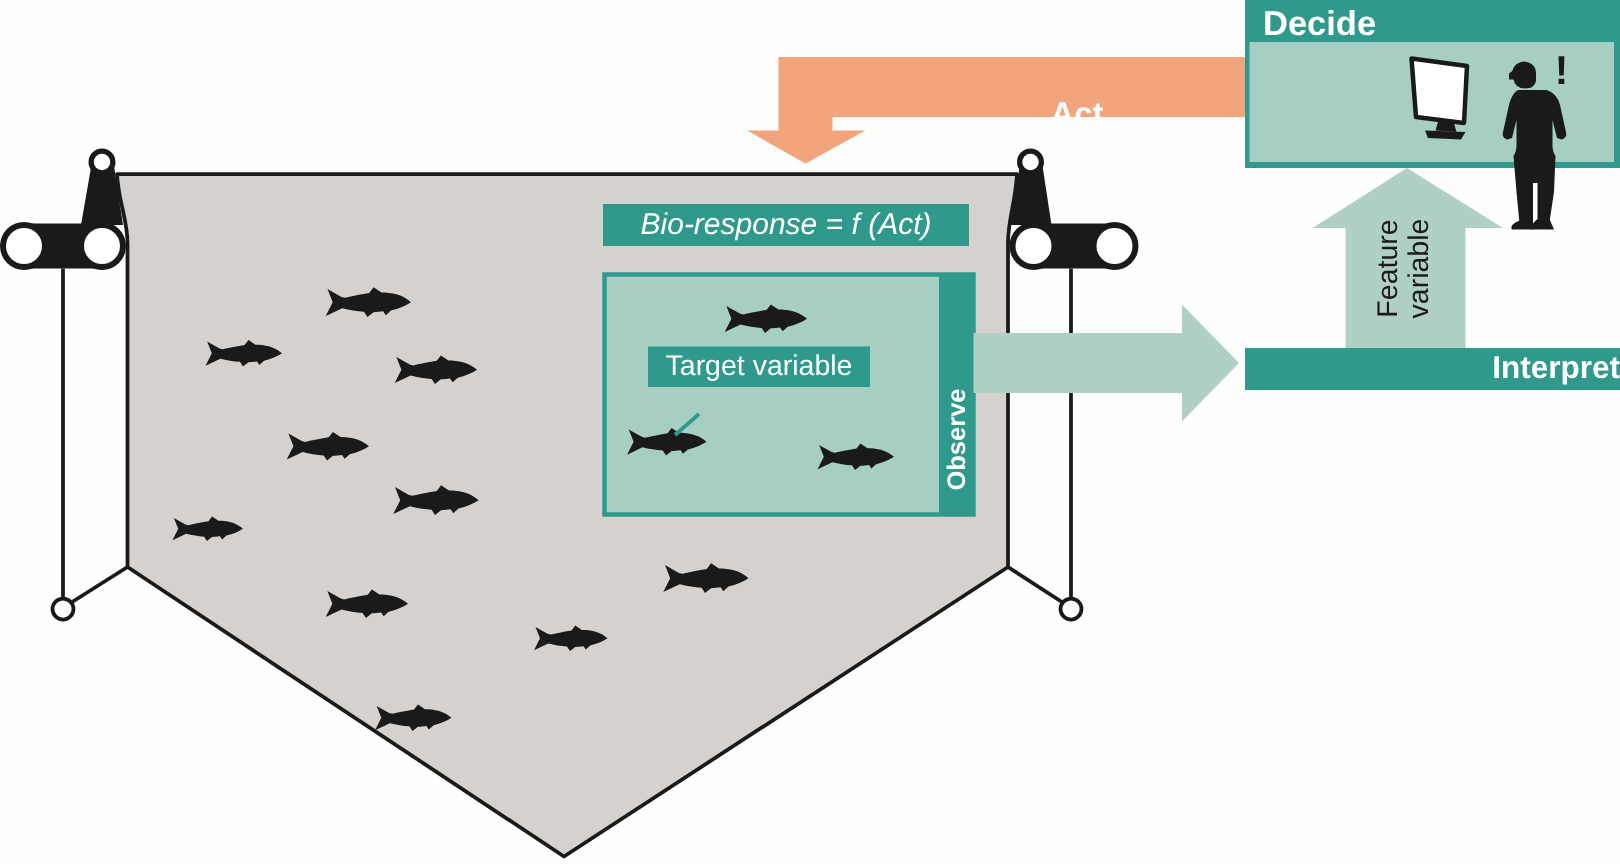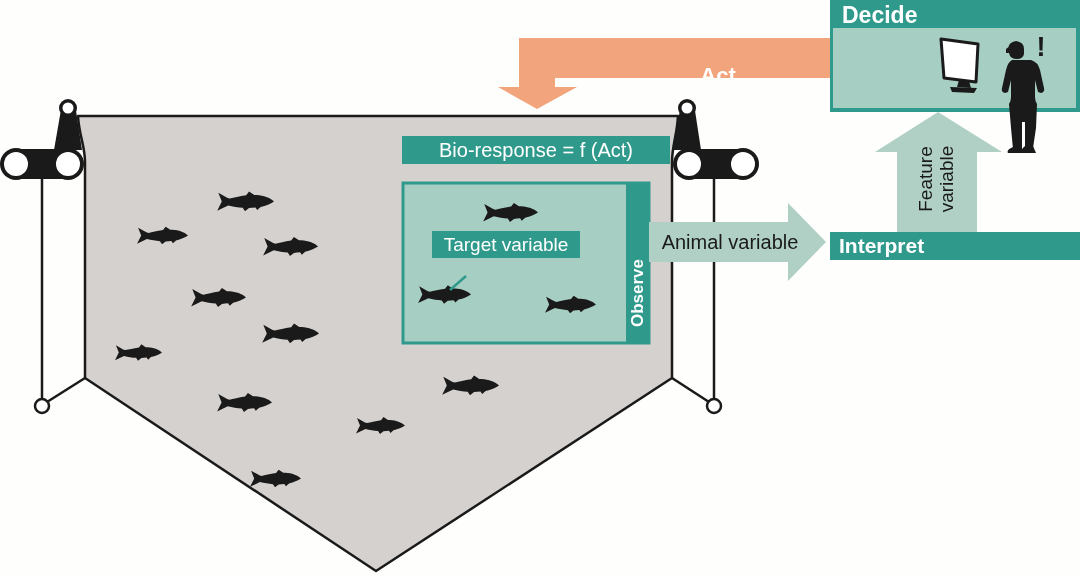--- a/index.html
+++ b/index.html
@@ -13,30 +13,30 @@
   }
   html,body{margin:0;padding:0;background:var(--bg);}
   #stage{
     position:relative;width:1080px;height:576px;overflow:hidden;
     background:var(--bg);
     font-family:"Liberation Sans",sans-serif;
   }
   #stage svg{position:absolute;left:0;top:0;}
   .lbl{position:absolute;white-space:nowrap;}
   .teal-box{background:var(--teal);color:#fff;text-align:center;}
-  #bio-banner{left:402px;top:136px;width:268px;height:28px;line-height:28px;font-size:20px;}
+  #bio-banner{left:402px;top:136px;width:244px;height:28px;line-height:28px;font-size:20px;font-style:italic;}
   #target-label{left:432px;top:231px;width:148px;height:27px;line-height:27px;font-size:19px;}
   #observe-label{
     left:588px;top:282px;width:100px;height:22px;line-height:22px;
     transform:rotate(-90deg);color:#fff;font-weight:bold;font-size:17px;text-align:center;
   }
   #animal-label{left:649px;top:230px;width:162px;height:24px;line-height:24px;
     text-align:center;color:var(--ink);font-size:20px;}
   #interpret-bar{left:830px;top:232px;width:250px;height:28px;line-height:28px;
-    background:var(--teal);color:#fff;font-weight:bold;font-size:21px;padding-left:9px;box-sizing:border-box;text-align:left;}
+    background:var(--teal);color:#fff;font-weight:bold;font-size:21px;padding-left:9px;box-sizing:border-box;text-align:right;}
   #feature-label{left:887px;top:157px;width:100px;height:44px;
     transform:rotate(-90deg);color:var(--ink);font-size:19px;line-height:21px;text-align:center;}
   #feature-label span{display:block;}
   #decide-label{left:842px;top:2px;color:#fff;font-weight:bold;font-size:23px;text-align:center;}
   #act-label{left:618px;top:45px;width:200px;height:26px;line-height:26px;
     text-align:center;color:#fff;font-weight:bold;font-size:22px;margin-top:18px;}
   #alert-mark{left:1030px;top:32px;width:22px;text-align:center;
     color:var(--ink);font-weight:bold;font-size:27px;}
   .teal-fill{fill:var(--teal);}
   .panel-fill{fill:var(--panel);}
@@ -135,21 +135,20 @@
         L1035,97 Q1035,101 1037,104 L1036,128 L1033,148 L1025,148 L1025,122 L1022,122 L1022,149 L1013,149
         L1011,128 L1009,104 Q1011,101 1011,97 L1011,80 L1008,92 L1005,93 Q1001,92 1002,88 L1006,70 Q1008,62 1012,60 Z"></path>
       <path class="ink" d="M1013,147 L1022,147 L1022,153 L1008,153 Q1006,150 1013,147 Z"></path>
       <path class="ink" d="M1025,146 L1033,146 L1036,153 L1021,153 Q1020,150 1025,146 Z"></path>
     </g>
   </svg>
 
   <div class="lbl teal-box" id="bio-banner">Bio-response = f (Act)</div>
   <div class="lbl teal-box" id="target-label">Target variable</div>
   <div class="lbl" id="observe-label">Observe</div>
-  <div class="lbl" id="animal-label">Animal variable</div>
   <div class="lbl" id="interpret-bar">Interpret</div>
   <div class="lbl" id="feature-label">
     <span>Feature</span>
     <span>variable</span>
   </div>
   <div class="lbl" id="decide-label">Decide</div>
   <div class="lbl" id="act-label">Act</div>
   <div class="lbl" id="alert-mark">!</div>
 </div>
 

